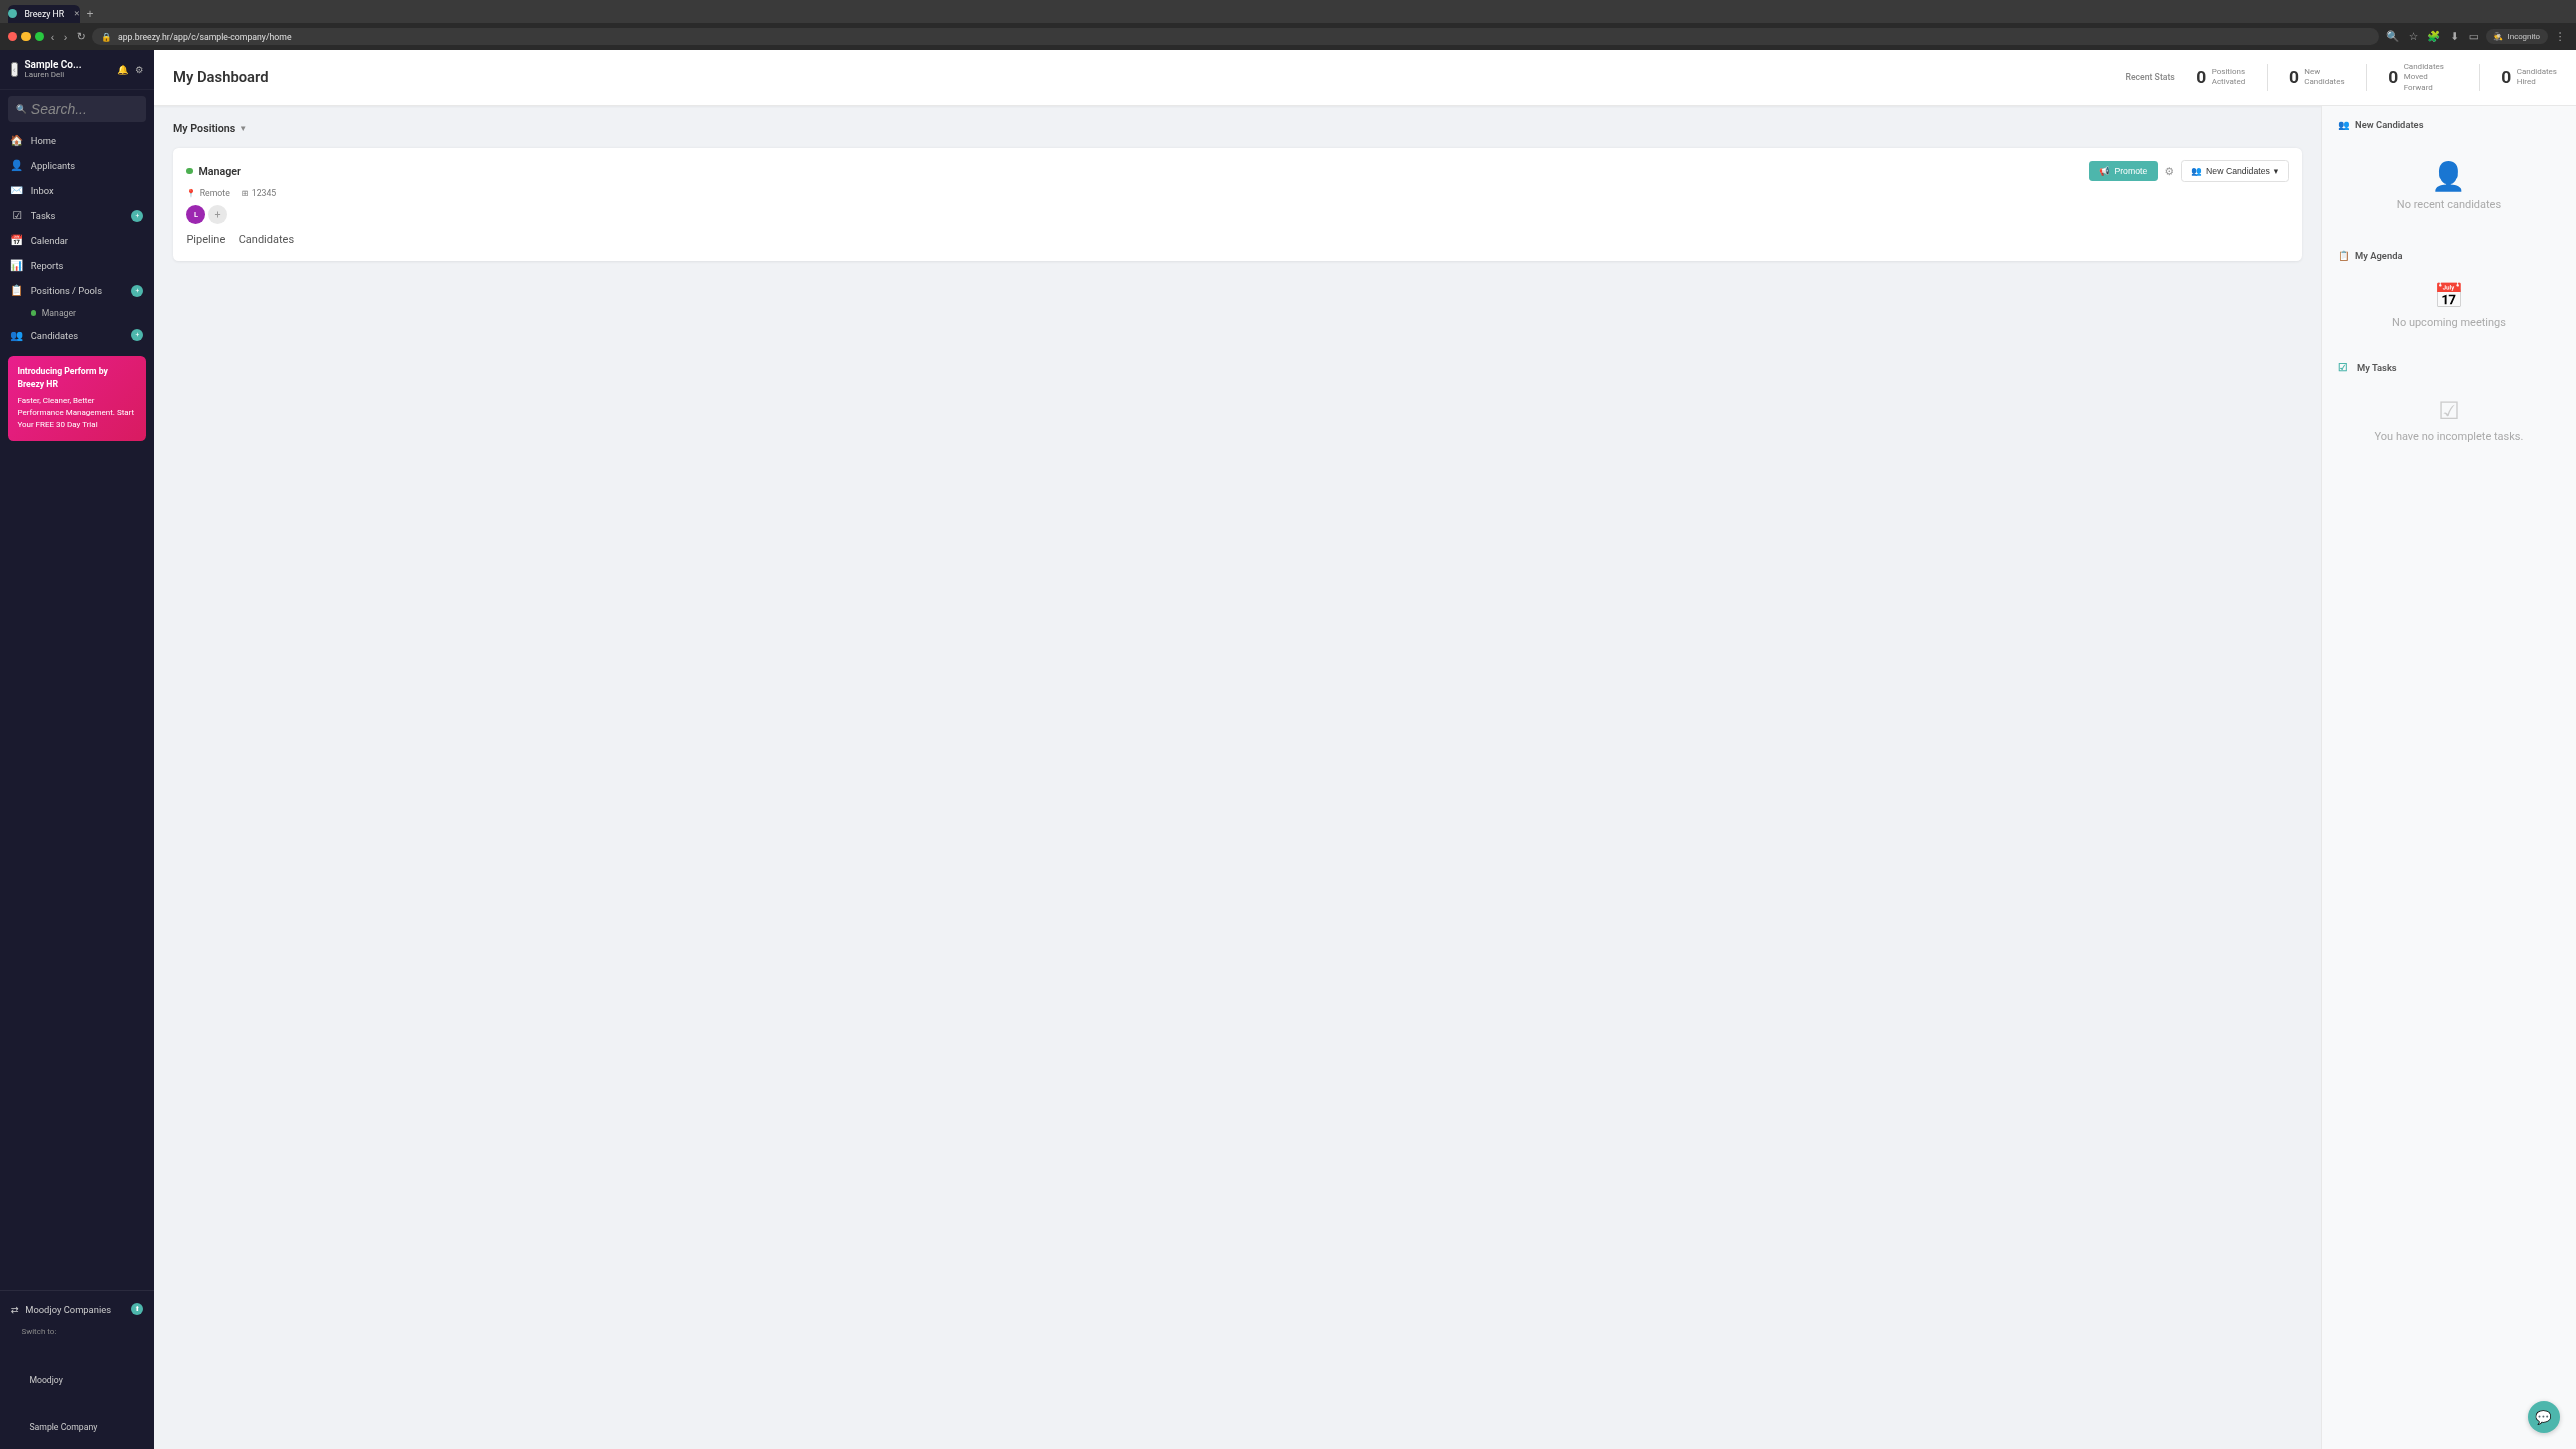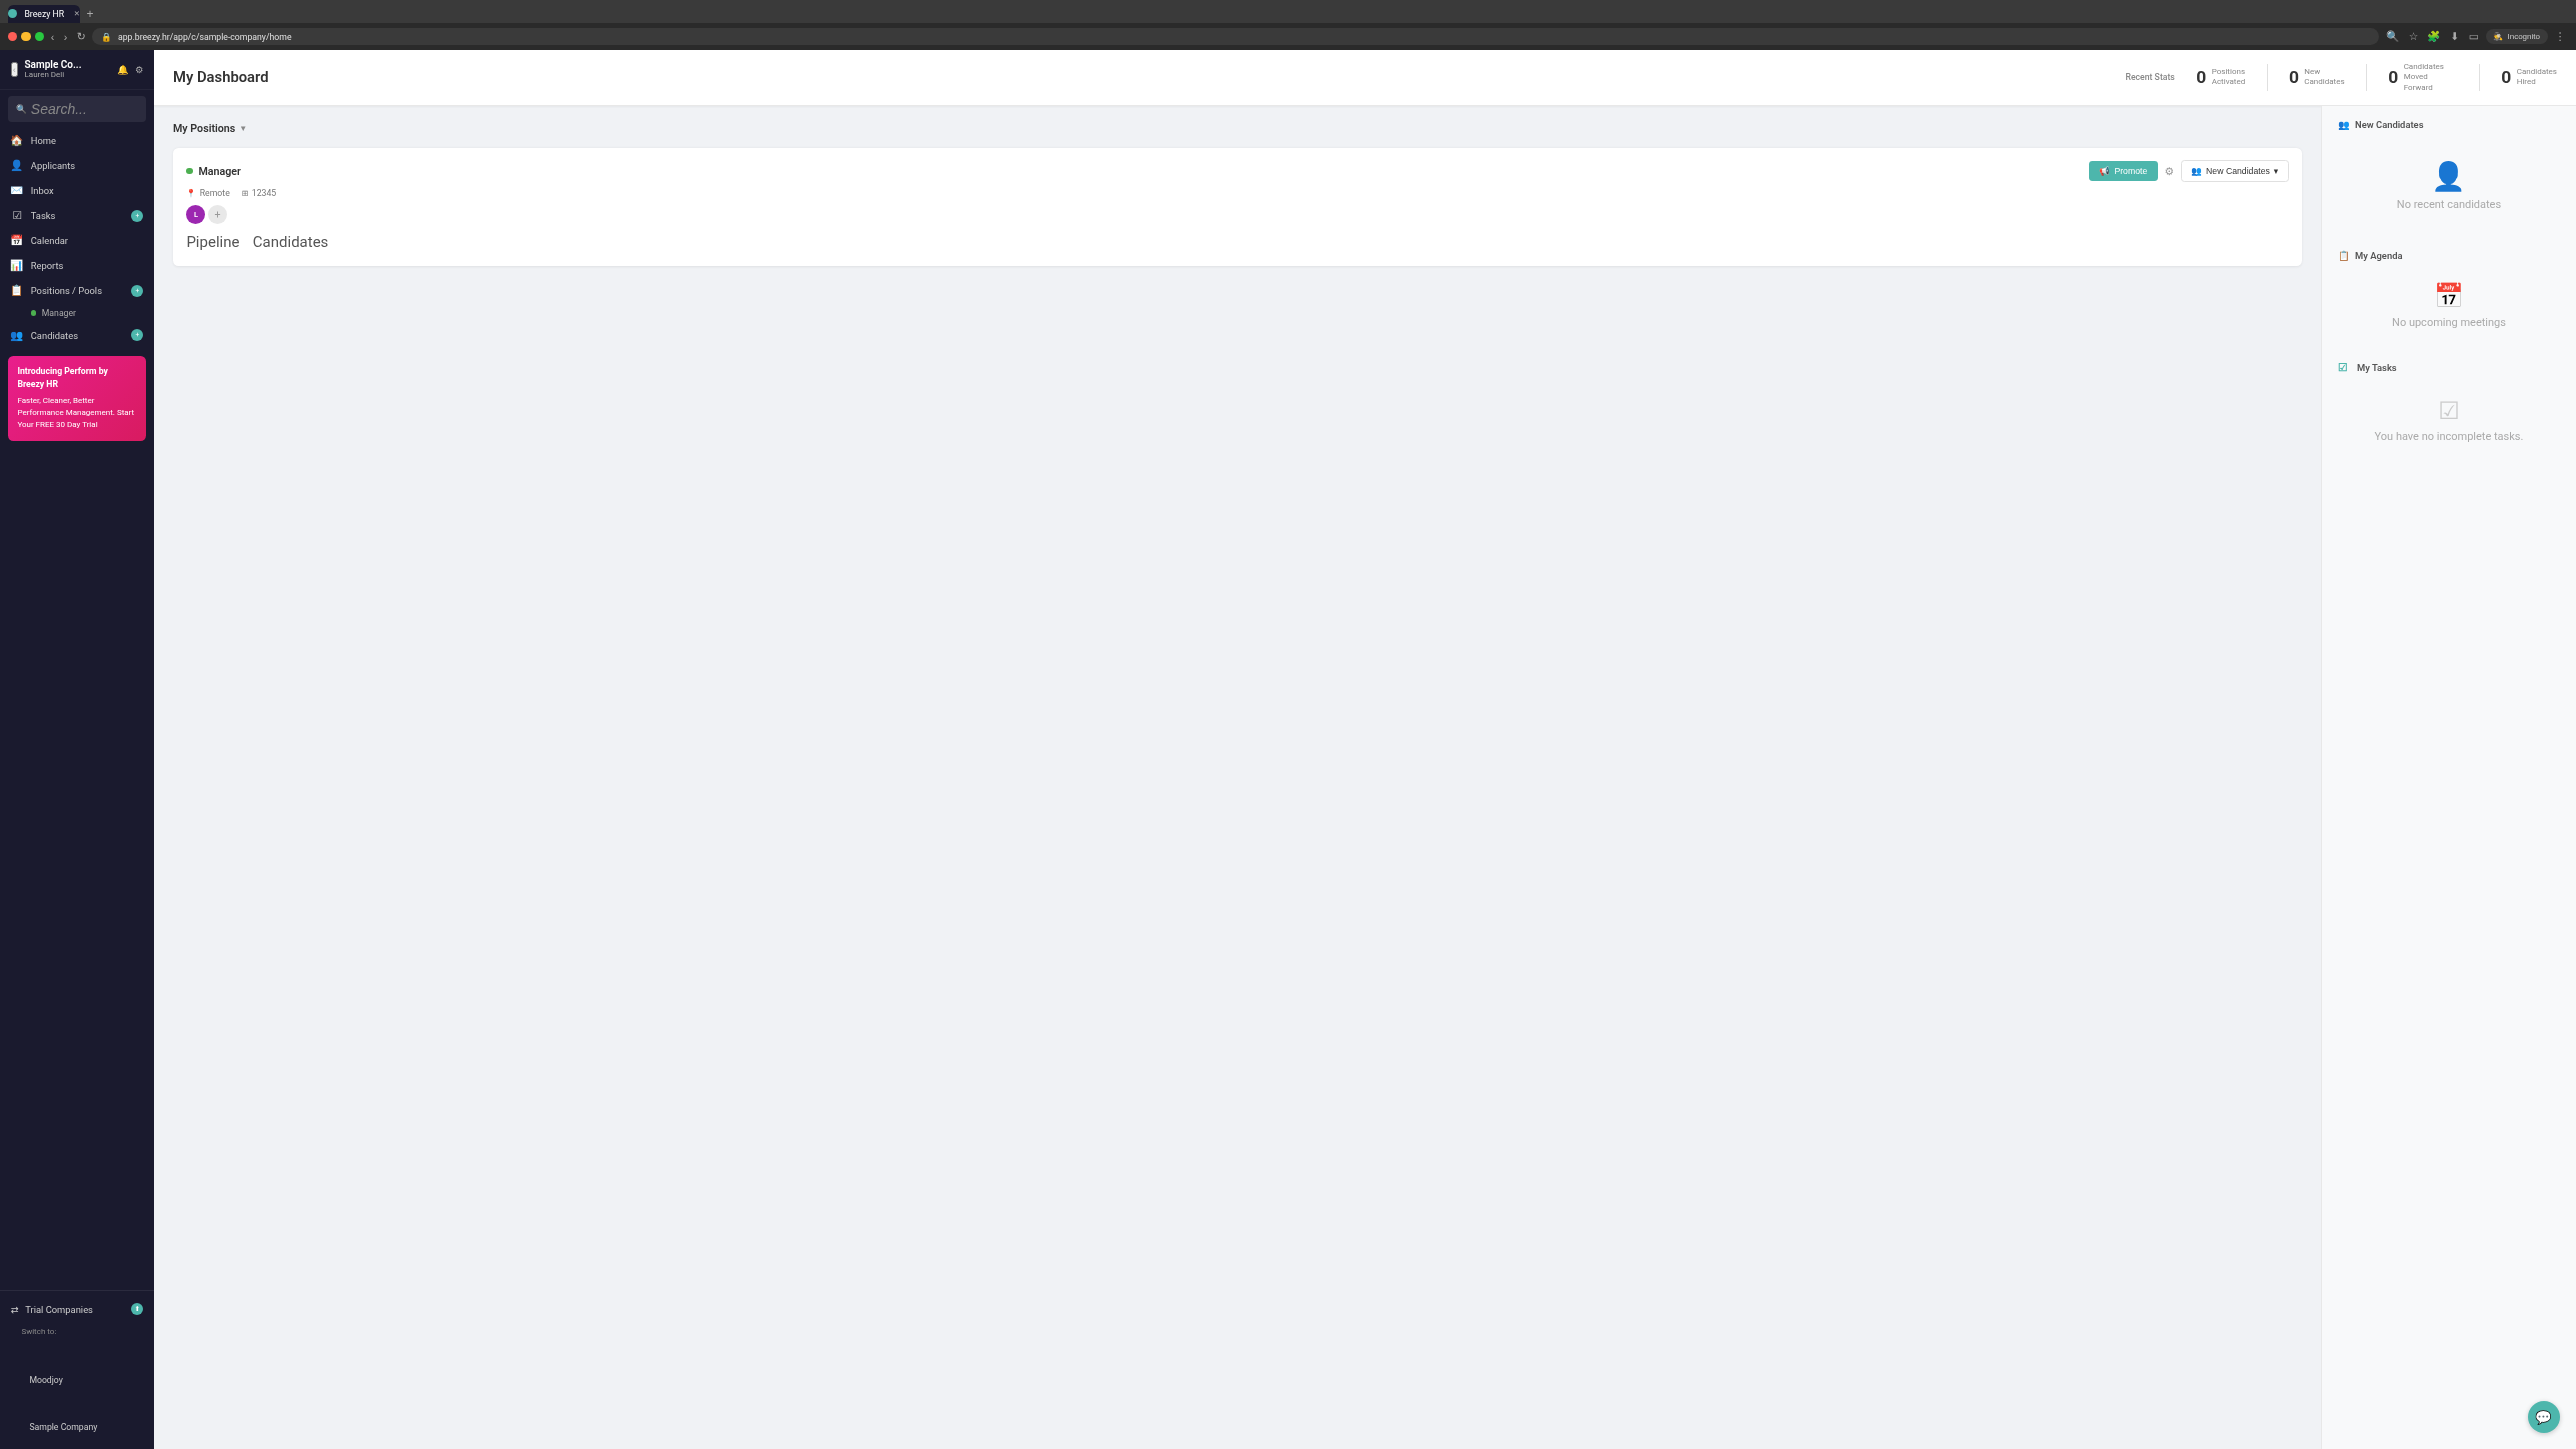--- a/index.html
+++ b/index.html
@@ -84,21 +84,21 @@
     .meta-icon { font-size: 8px; }
     .position-avatars { display: flex; align-items: center; gap: 2.7px; margin-top: 6.7px; }
     .avatar-circle { width: 19px; height: 19px; border-radius: 50%; background: #9c27b0; display: flex; align-items: center; justify-content: center; color: #fff; font-size: 7.4px; font-weight: 600; }
     .avatar-add { width: 19px; height: 19px; border-radius: 50%; background: #e8e8e8; display: flex; align-items: center; justify-content: center; color: #999; font-size: 10.7px; cursor: pointer; }
 
     
     .new-candidates-btn { background: #fff; border: 0.7px solid #e0e0e0; border-radius: 3.4px; padding: 4.7px 9.4px; font-size: 8.7px; color: #333; cursor: pointer; display: flex; align-items: center; gap: 4px; }
 
     
     .pipeline-tabs { display: flex; gap: 13.4px; margin-top: 9.4px; }
-    .pipeline-tab { color: #555; font-size: 15px; cursor: pointer; padding-bottom: 2.7px; text-align: right; }
+    .pipeline-tab { color: #555; font-size: 11px; cursor: pointer; padding-bottom: 2.7px; text-align: right; }
 
     
     .side-section { margin-bottom: 19px; }
     .side-section-title { font-size: 9.4px; font-weight: 600; color: #555; display: flex; align-items: center; gap: 5.4px; margin-bottom: 9.4px; }
     .side-icon { font-size: 9.4px; color: #777; }
 
     .empty-state { text-align: center; padding: 13.4px; color: #aaa; }
     .empty-state-icon { font-size: 24px; color: #ccc; margin-bottom: 5.4px; }
     .empty-state-text { font-size: 11px; color: #aaa; }
     .task-check { color: #4db6ac; font-size: 10.7px; margin-right: 4px; }
@@ -211,21 +211,21 @@
     </div>
 
     <div class="promo-banner">
       <div class="promo-title">Introducing Perform by Breezy HR</div>
       <div>Faster, Cleaner, Better Performance Management. Start Your FREE 30 Day Trial</div>
     </div>
 
     <div class="sidebar-footer">
       <div class="switch-companies">
         <span>⇄</span>
-        <span>Trial Companies</span>
+        <span>Moodjoy Companies</span>
         <span class="switch-badge">⬆</span>
       </div>
       <div class="switch-dropdown">
         <div class="switch-label">Switch to:</div>
         <div class="switch-item">Moodjoy</div>
         <div class="switch-item">Sample Company</div>
       </div>
     </div>
   </div>
 

